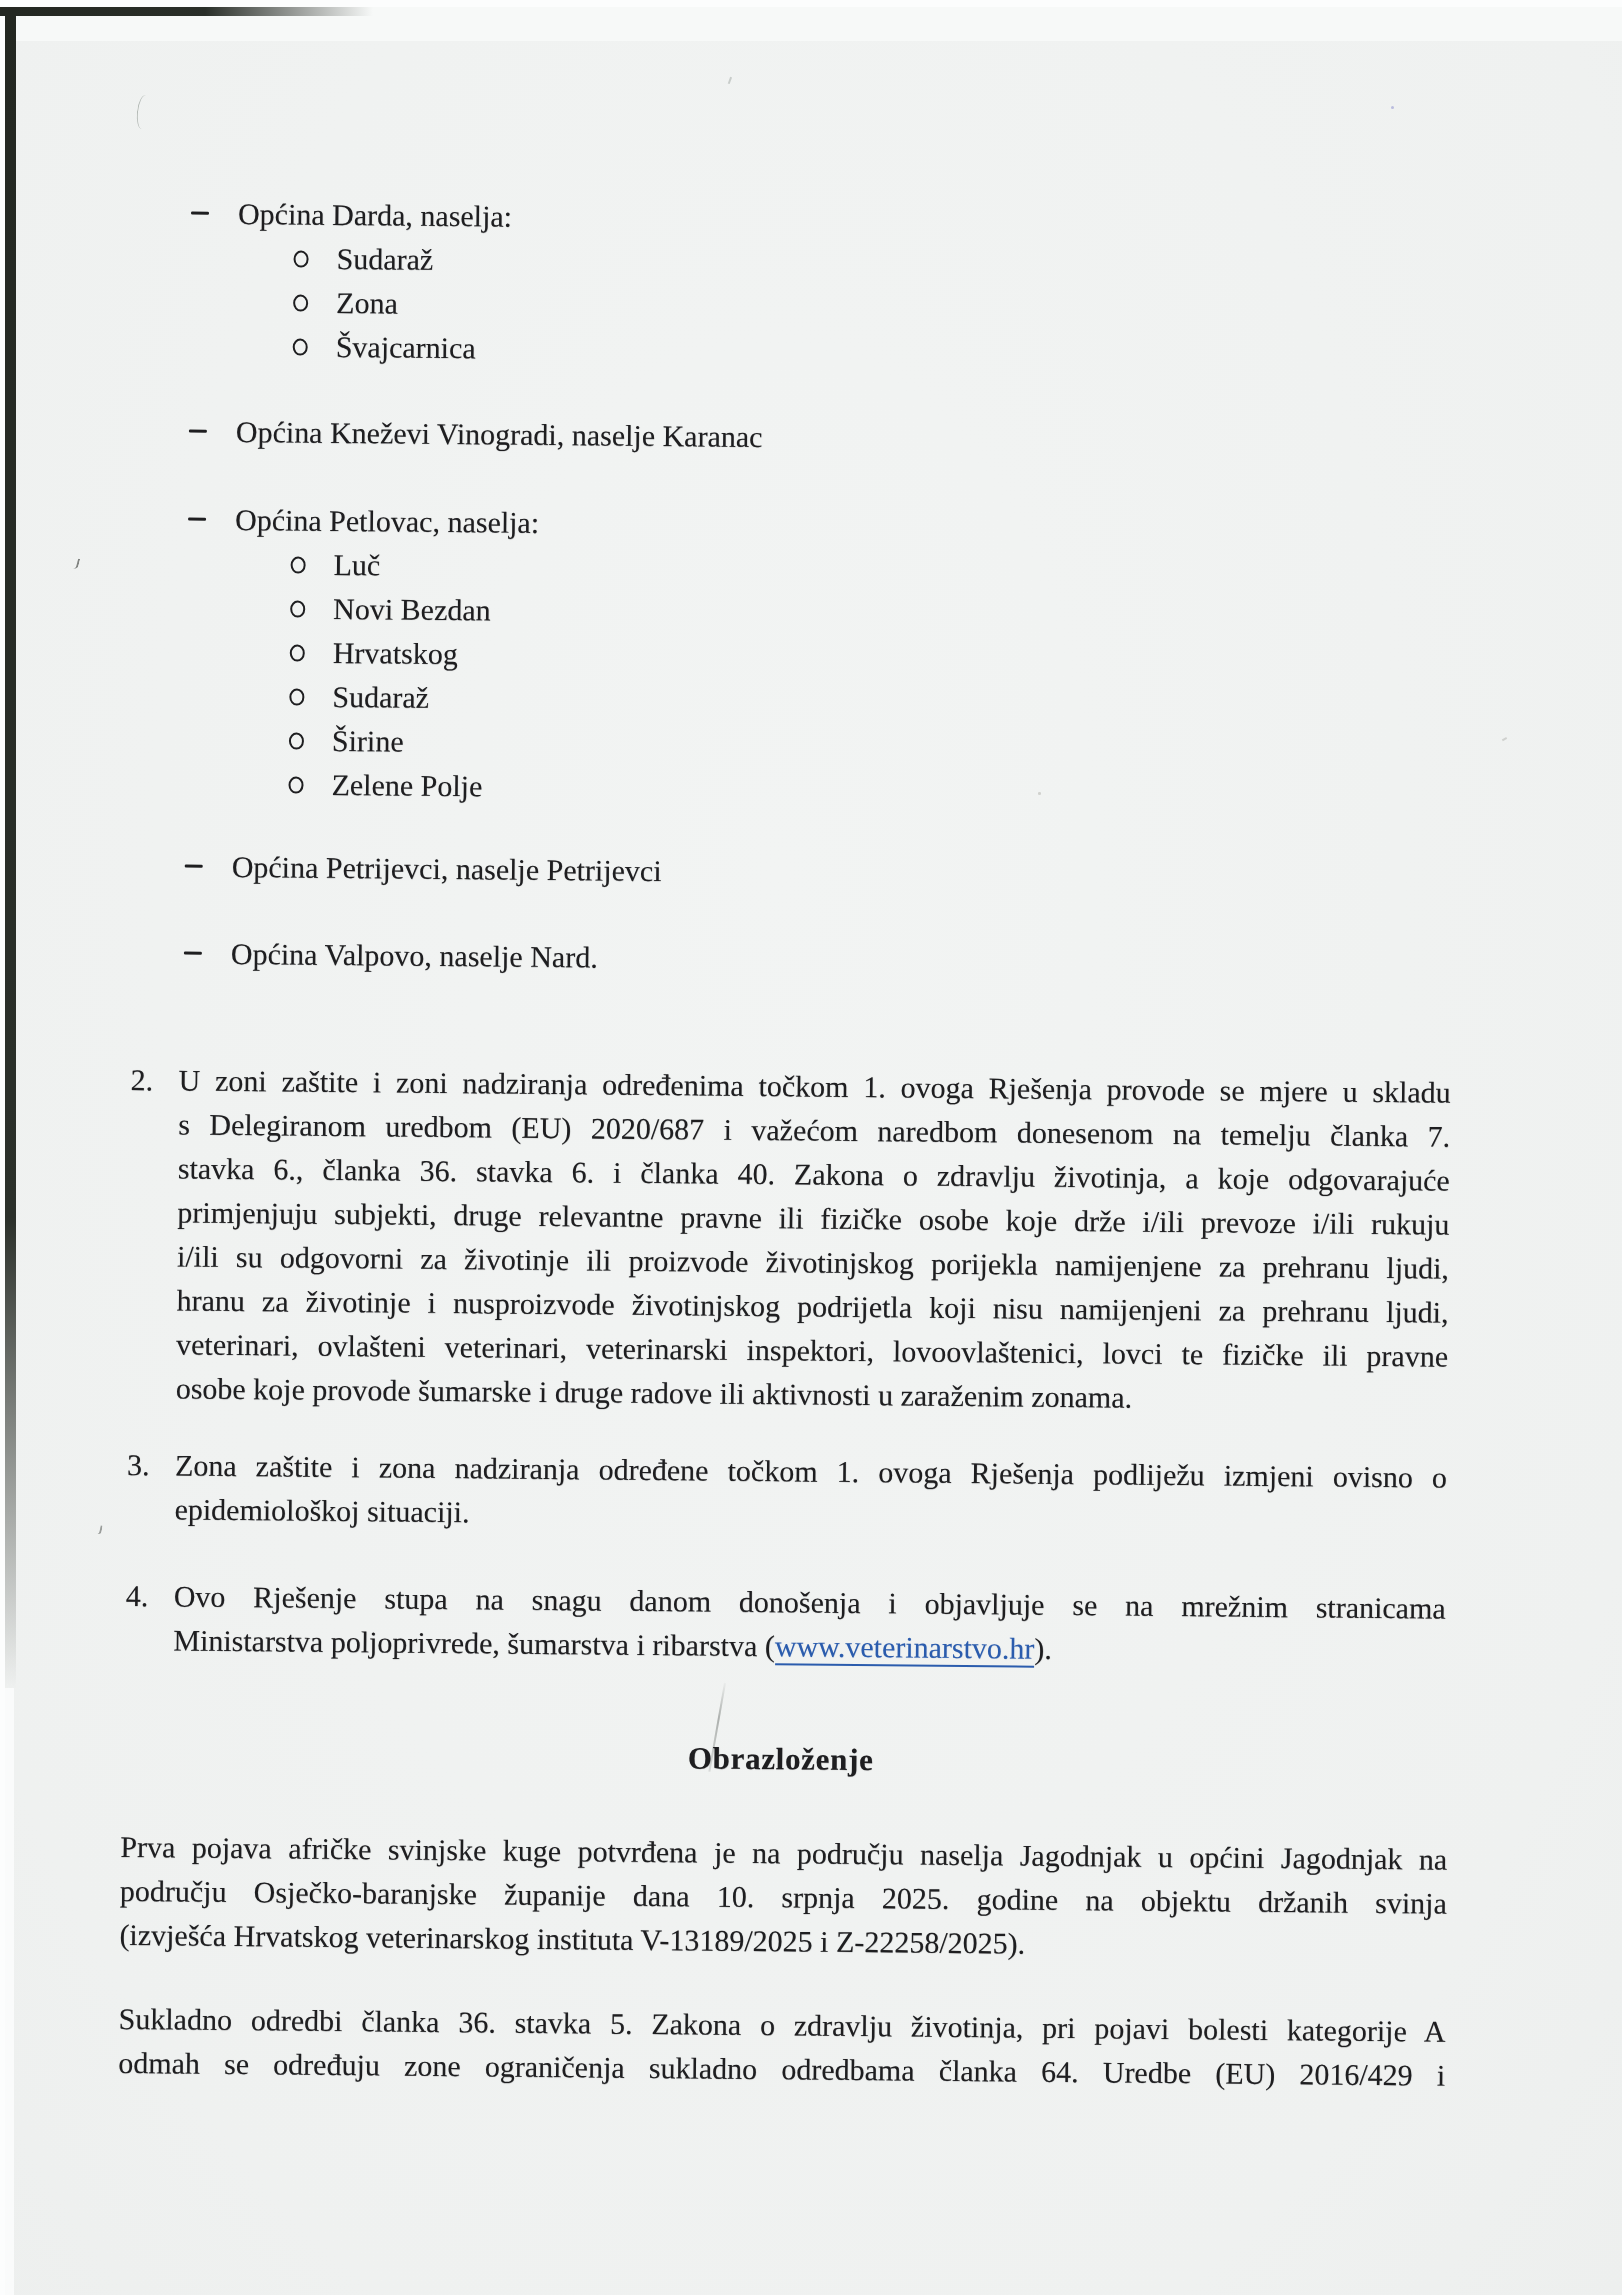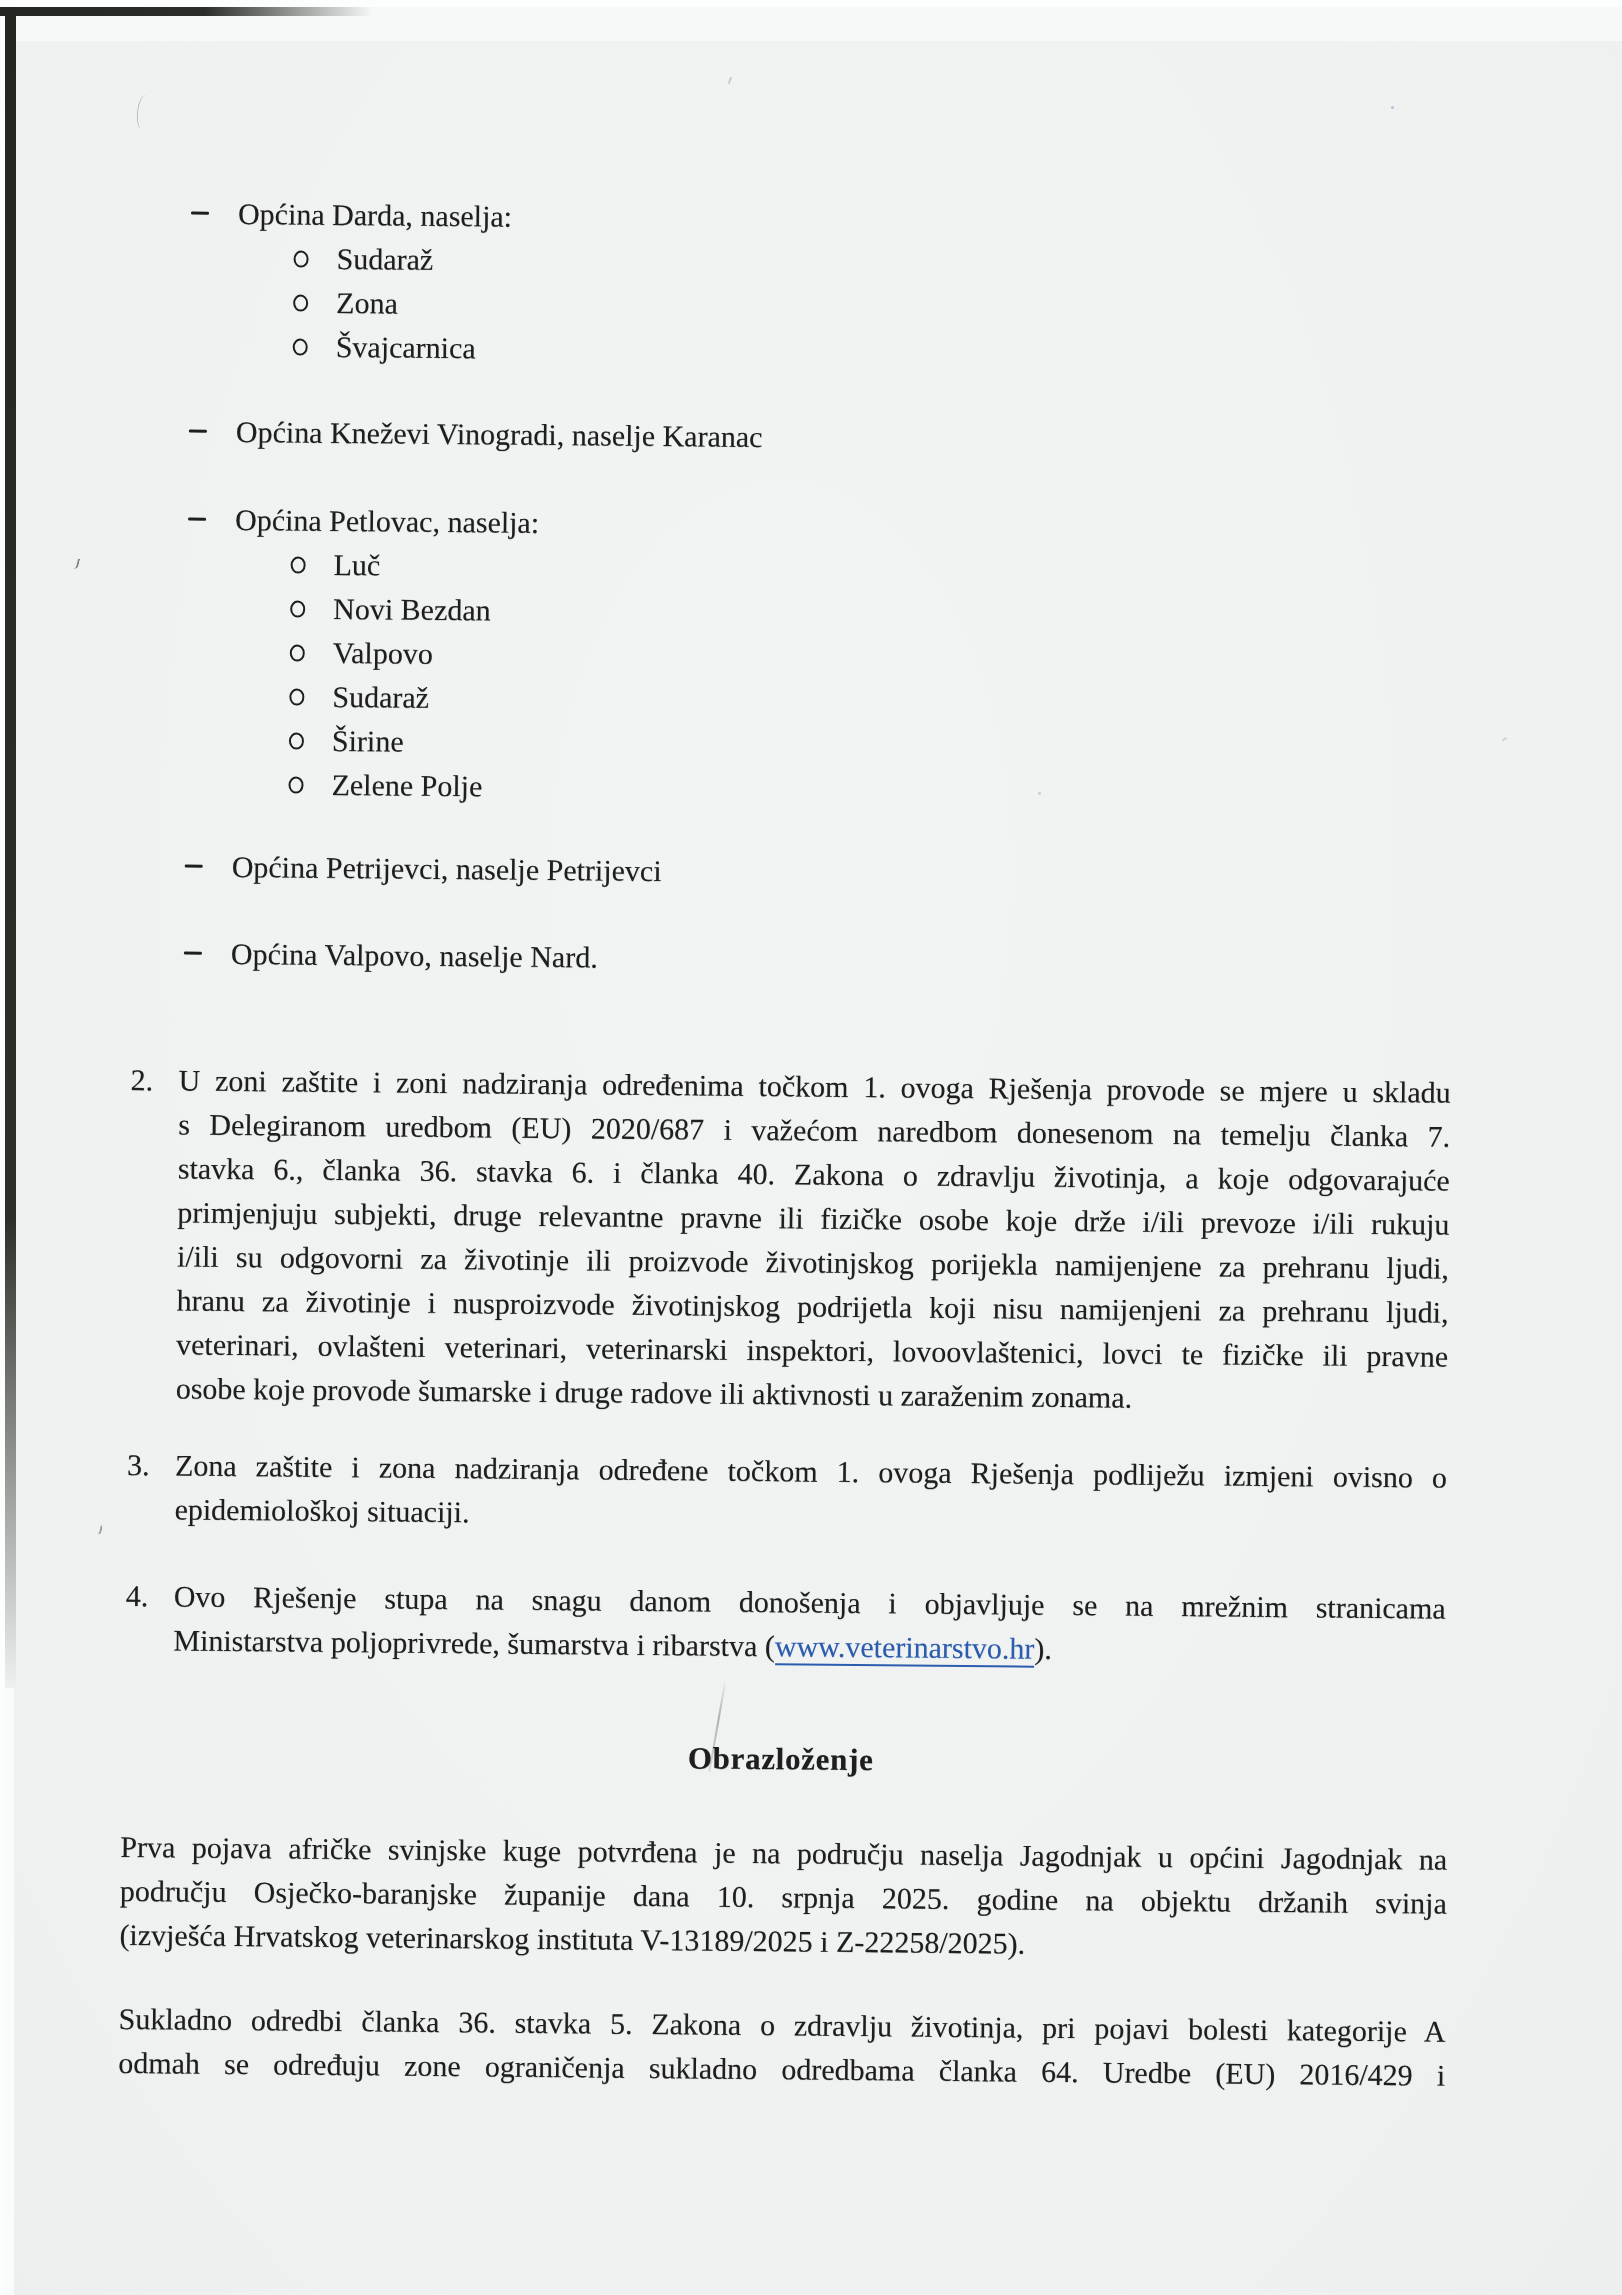--- a/index.html
+++ b/index.html
@@ -120,21 +120,21 @@
           <div class="brow sub">
             <span class="circle"></span>
             <span class="btxt">Luč</span>
           </div>
           <div class="brow sub">
             <span class="circle"></span>
             <span class="btxt">Novi Bezdan</span>
           </div>
           <div class="brow sub">
             <span class="circle"></span>
-            <span class="btxt">Valpovo</span>
+            <span class="btxt">Hrvatskog</span>
           </div>
           <div class="brow sub">
             <span class="circle"></span>
             <span class="btxt">Sudaraž</span>
           </div>
           <div class="brow sub">
             <span class="circle"></span>
             <span class="btxt">Širine</span>
           </div>
           <div class="brow sub">

